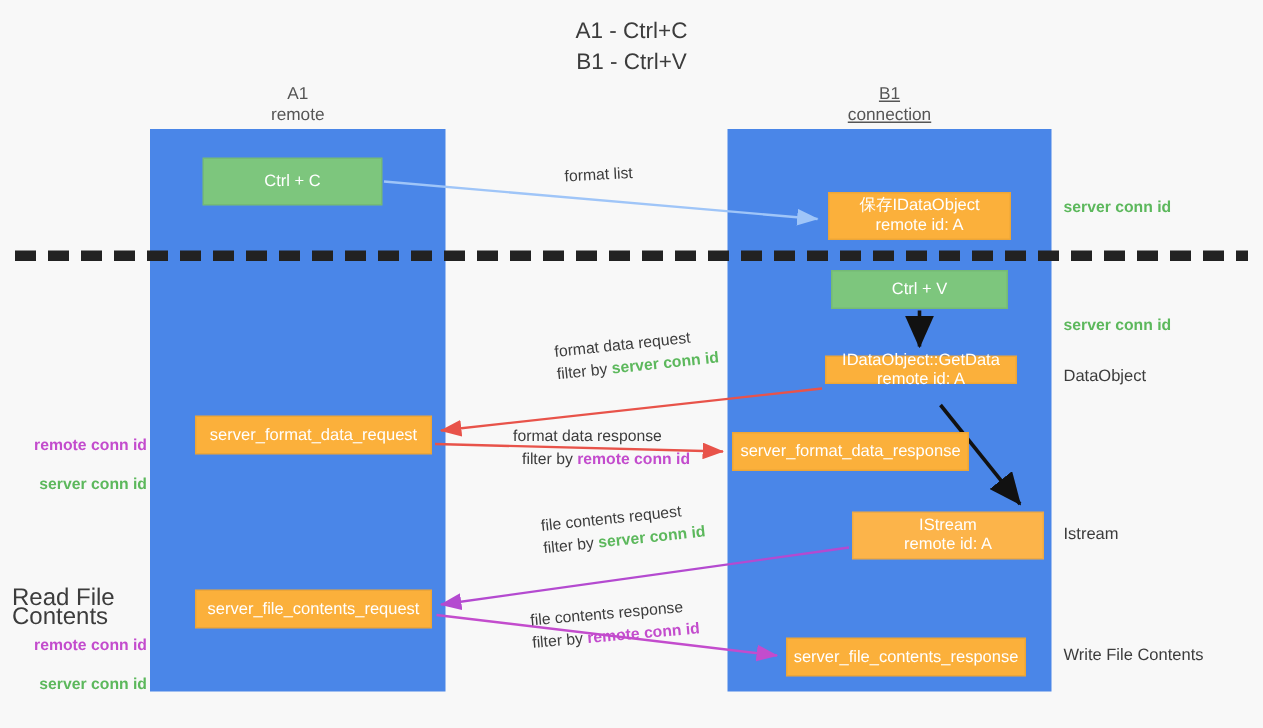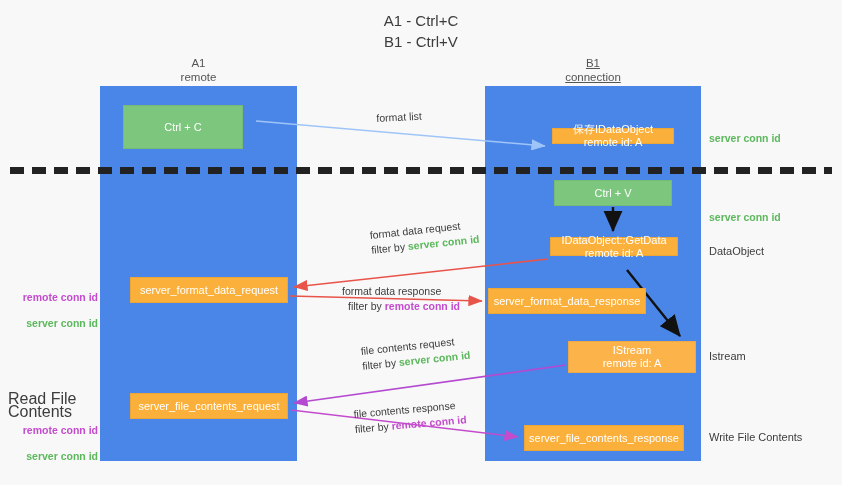--- a/index.html
+++ b/index.html
@@ -58,22 +58,22 @@
     font-size: 11px;
     line-height: 13px;
     text-align: center;
     border: 1px solid rgba(0,0,0,0.06);
   }
   .box.green { background: #7dc67d; }
   .box.orange { background: #fbb03b; }
   .box.orange-lite { background: #fcb44a; }
 
   
-  #box-ctrl-c   { left: 123px; top: 105px; width: 120px; height: 44px; text-align: center; }
-  #box-save-ido { left: 552px; top: 128px; width: 122px; height: 16px; }
+  #box-ctrl-c   { left: 135px; top: 105px; width: 120px; height: 32px; text-align: center; }
+  #box-save-ido { left: 552px; top: 128px; width: 122px; height: 32px; }
   #box-ctrl-v   { left: 554px; top: 180px; width: 118px; height: 26px; }
   #box-getdata  { left: 550px; top: 237px; width: 128px; height: 19px; }
   #box-istream  { left: 568px; top: 341px; width: 128px; height: 32px; }
   #box-sfdreq   { left: 130px; top: 277px; width: 158px; height: 26px; }
   #box-sfdres   { left: 488px; top: 288px; width: 158px; height: 26px; }
   #box-sfcreq   { left: 130px; top: 393px; width: 158px; height: 26px; }
   #box-sfcres   { left: 524px; top: 425px; width: 160px; height: 26px; }
 
   
   #dash-line {

